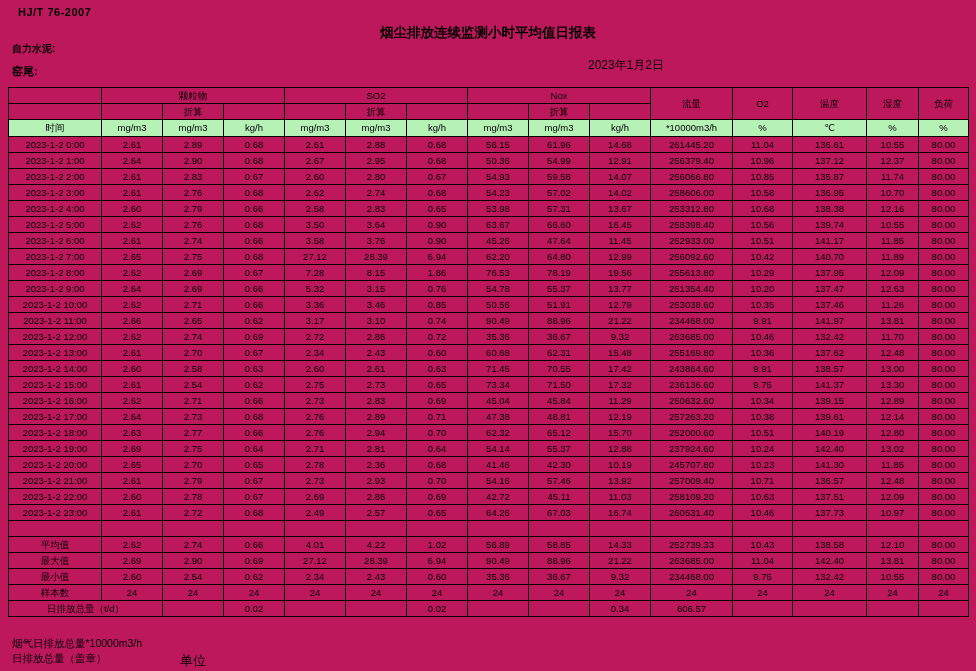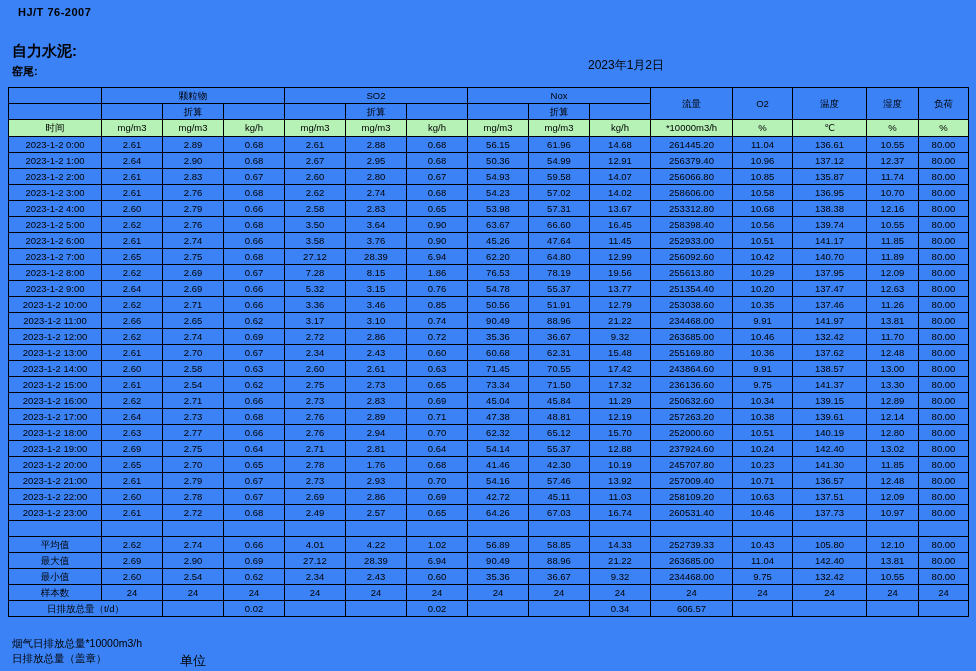--- a/index.html
+++ b/index.html
@@ -1,22 +1,22 @@
 <!DOCTYPE html>
 <html><head>
 <meta charset="utf-8">
 <style>
   html,body{margin:0;padding:0;background:#fff;}
   .sheet{
-    position:relative;width:976px;height:671px;background:#3b82f6;
+    position:relative;width:976px;height:671px;background:#be185d;
     font-family:"Liberation Sans","DejaVu Sans",sans-serif;color:#000;overflow:hidden;text-decoration:underline;
   }
   .std-no{position:absolute;left:18px;top:6px;font-size:11px;font-weight:bold;letter-spacing:.5px;}
   .rpt-title{position:absolute;left:0;top:24px;width:100%;text-align:center;font-size:13.5px;font-weight:bold;}
-  .company{position:absolute;left:12px;top:42px;font-size:15px;font-weight:bold;}
+  .company{position:absolute;left:12px;top:42px;font-size:10px;font-weight:bold;}
   .site{position:absolute;left:12px;top:64px;font-size:11px;font-weight:bold;}
   .rpt-date{position:absolute;left:588px;top:57px;font-size:12px;}
   table.rpt{
     position:absolute;left:8px;top:87px;border-collapse:collapse;table-layout:fixed;border-radius:8px;
   }
   table.rpt td,table.rpt th{
     border:1px solid #000;font-size:9.5px;font-weight:normal;text-align:center;
     padding:0 1px;height:15px;line-height:15px;white-space:nowrap;overflow:hidden;
   }
   table.rpt tr.units td{background:#b6f2b6;height:16px;line-height:16px;}
@@ -24,20 +24,21 @@
   .footer-line1{position:absolute;left:12px;top:637px;font-size:10.5px;}
   .footer-line2{position:absolute;left:12px;top:652px;font-size:10.5px;}
   .footer-unit{position:absolute;left:180px;top:652px;font-size:13px;}
 </style>
 </head>
 <body>
 
 <div class="sheet">
 
   <div class="std-no">HJ/T  76-2007</div>
+  <div class="rpt-title">烟尘排放连续监测小时平均值日报表</div>
   <div class="company">自力水泥:</div>
   <div class="site">窑尾:</div>
   <div class="rpt-date">2023年1月2日</div>
 
   <table class="rpt">
     <colgroup>
       <col style="width:93px">
       <col style="width:61px">
         <col style="width:61px">
         <col style="width:61px">
@@ -435,21 +436,21 @@
           <td>142.40</td>
           <td>13.02</td>
           <td>80.00</td>
         </tr>
         <tr>
           <td>2023-1-2 20:00</td>
           <td>2.65</td>
           <td>2.70</td>
           <td>0.65</td>
           <td>2.78</td>
-          <td>1.76</td>
+          <td>2.36</td>
           <td>0.68</td>
           <td>41.46</td>
           <td>42.30</td>
           <td>10.19</td>
           <td>245707.80</td>
           <td>10.23</td>
           <td>141.30</td>
           <td>11.85</td>
           <td>80.00</td>
         </tr>
@@ -527,21 +528,21 @@
           <td>2.74</td>
           <td>0.66</td>
           <td>4.01</td>
           <td>4.22</td>
           <td>1.02</td>
           <td>56.89</td>
           <td>58.85</td>
           <td>14.33</td>
           <td>252739.33</td>
           <td>10.43</td>
-          <td>105.80</td>
+          <td>138.58</td>
           <td>12.10</td>
           <td>80.00</td>
         </tr>
         <tr>
           <td>最大值</td>
           <td>2.69</td>
           <td>2.90</td>
           <td>0.69</td>
           <td>27.12</td>
           <td>28.39</td>

